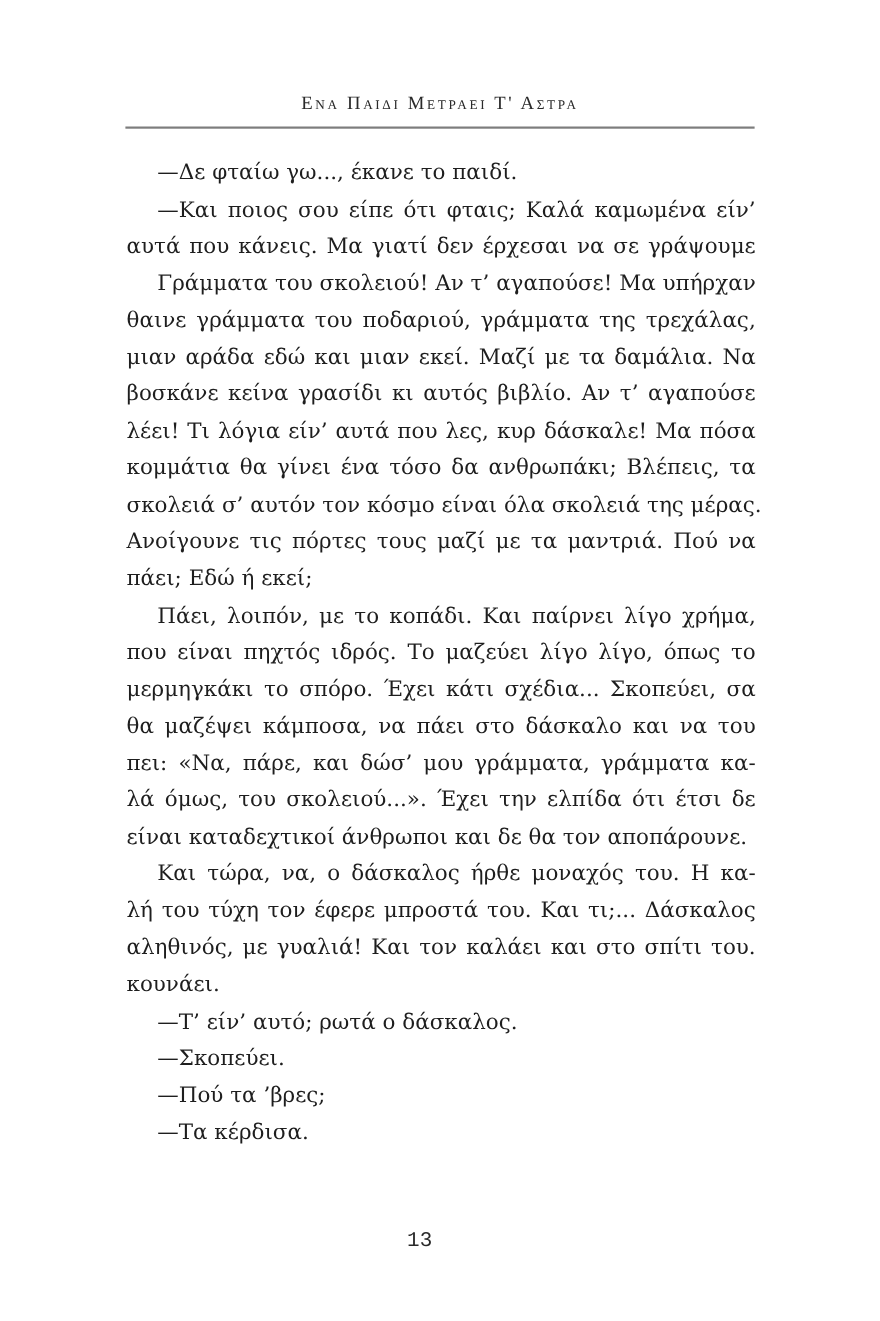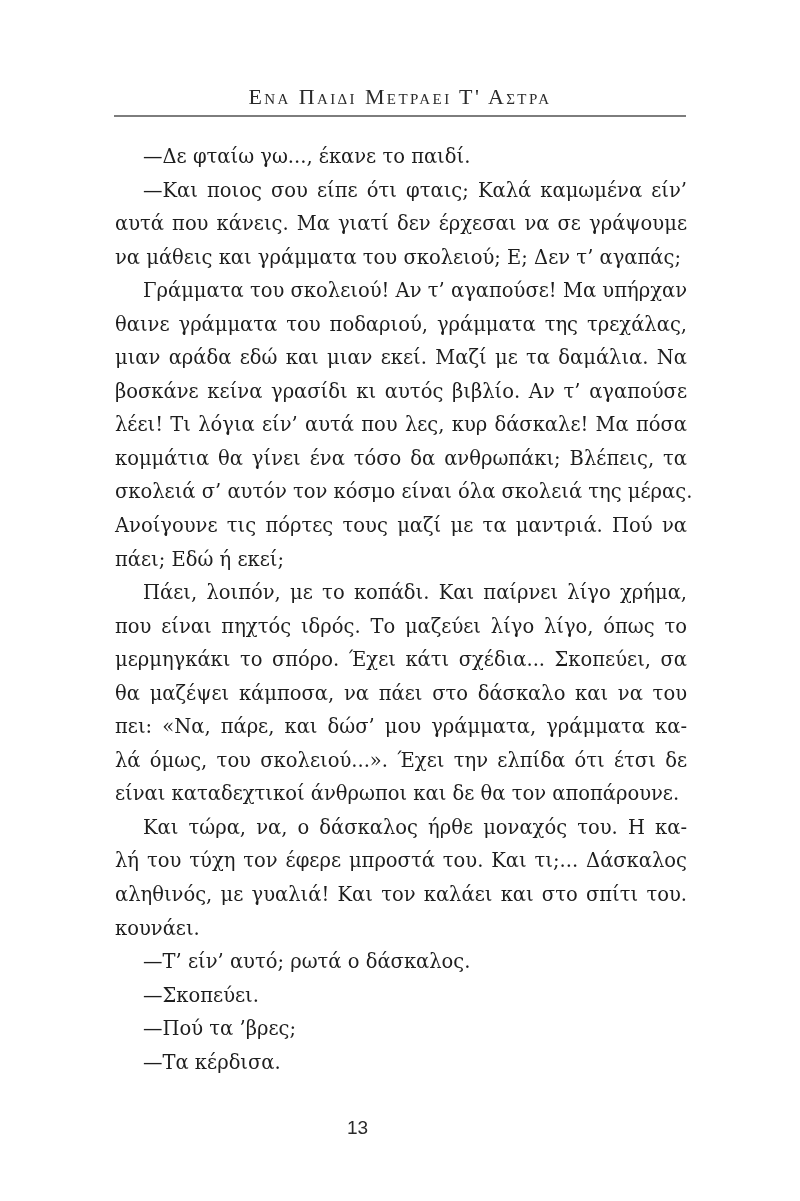--- a/index.html
+++ b/index.html
@@ -1,40 +1,39 @@
 <!DOCTYPE html>
 <html><head>
 <meta charset="utf-8">
 <style>
   html, body { margin: 0; padding: 0; background: #ffffff; }
   body { width: 800px; height: 1201px; position: relative; overflow: hidden;
          font-family: "DejaVu Serif", "Liberation Serif", serif; color: #1e1e1e; }
   .running-head { position: absolute; left: 114px; width: 572px; top: 84px; text-align: center;
-                  font-family: "Liberation Serif", serif; font-size: 22px; letter-spacing: 2.4px;
+                  font-family: "Liberation Serif", serif; font-size: 17px; letter-spacing: 2.4px;
                   color: #2a2a2a; font-variant: small-caps; }
   .rule { position: absolute; left: 114px; width: 572px; top: 115px; height: 2px; background: #7d7d7d; }
   .body-text { position: absolute; left: 115px; width: 572px; top: 140px; }
   .line { height: 33.55px; line-height: 33.55px; font-size: 19.5px; white-space: nowrap;
           text-align: justify; text-align-last: justify; font-family: "DejaVu Serif", serif; }
   .line.last { text-align-last: left; }
   .line.indent { padding-left: 28px; }
   .page-number { position: absolute; left: 0; width: 715px; top: 1117px; text-align: center;
-                 font-family: Liberation Sans, sans-serif; font-size: 19px; color: #2a2a2a; }
+                 font-family: Liberation Mono, monospace; font-size: 19px; color: #2a2a2a; padding-left: 24px; }
 </style>
 </head>
 <body>
 
 <div class="running-head">Ενα Παιδι Μετραει Τ' Αστρα</div>
 <div class="rule"></div>
 
 <div class="body-text" id="body-text">
     <div class="line indent last">—Δε φταίω γω..., έκανε το παιδί.</div>
     <div class="line indent">—Και ποιος σου είπε ότι φταις; Καλά καμωμένα είν’</div>
     <div class="line">αυτά που κάνεις. Μα γιατί δεν έρχεσαι να σε γράψουμε</div>
-    <div class="line last">να μάθεις και γράμματα του σκολειού; Ε; Δεν τ’ αγαπάς;</div>
     <div class="line indent">Γράμματα του σκολειού! Αν τ’ αγαπούσε! Μα υπήρχαν</div>
     <div class="line">θαινε γράμματα του ποδαριού, γράμματα της τρεχάλας,</div>
     <div class="line">μιαν αράδα εδώ και μιαν εκεί. Μαζί με τα δαμάλια. Να</div>
     <div class="line">βοσκάνε κείνα γρασίδι κι αυτός βιβλίο. Αν τ’ αγαπούσε</div>
     <div class="line">λέει! Τι λόγια είν’ αυτά που λες, κυρ δάσκαλε! Μα πόσα</div>
     <div class="line">κομμάτια θα γίνει ένα τόσο δα ανθρωπάκι; Βλέπεις, τα</div>
     <div class="line">σκολειά σ’ αυτόν τον κόσμο είναι όλα σκολειά της μέρας.</div>
     <div class="line">Ανοίγουνε τις πόρτες τους μαζί με τα μαντριά. Πού να</div>
     <div class="line last">πάει; Εδώ ή εκεί;</div>
     <div class="line indent">Πάει, λοιπόν, με το κοπάδι. Και παίρνει λίγο χρήμα,</div>

